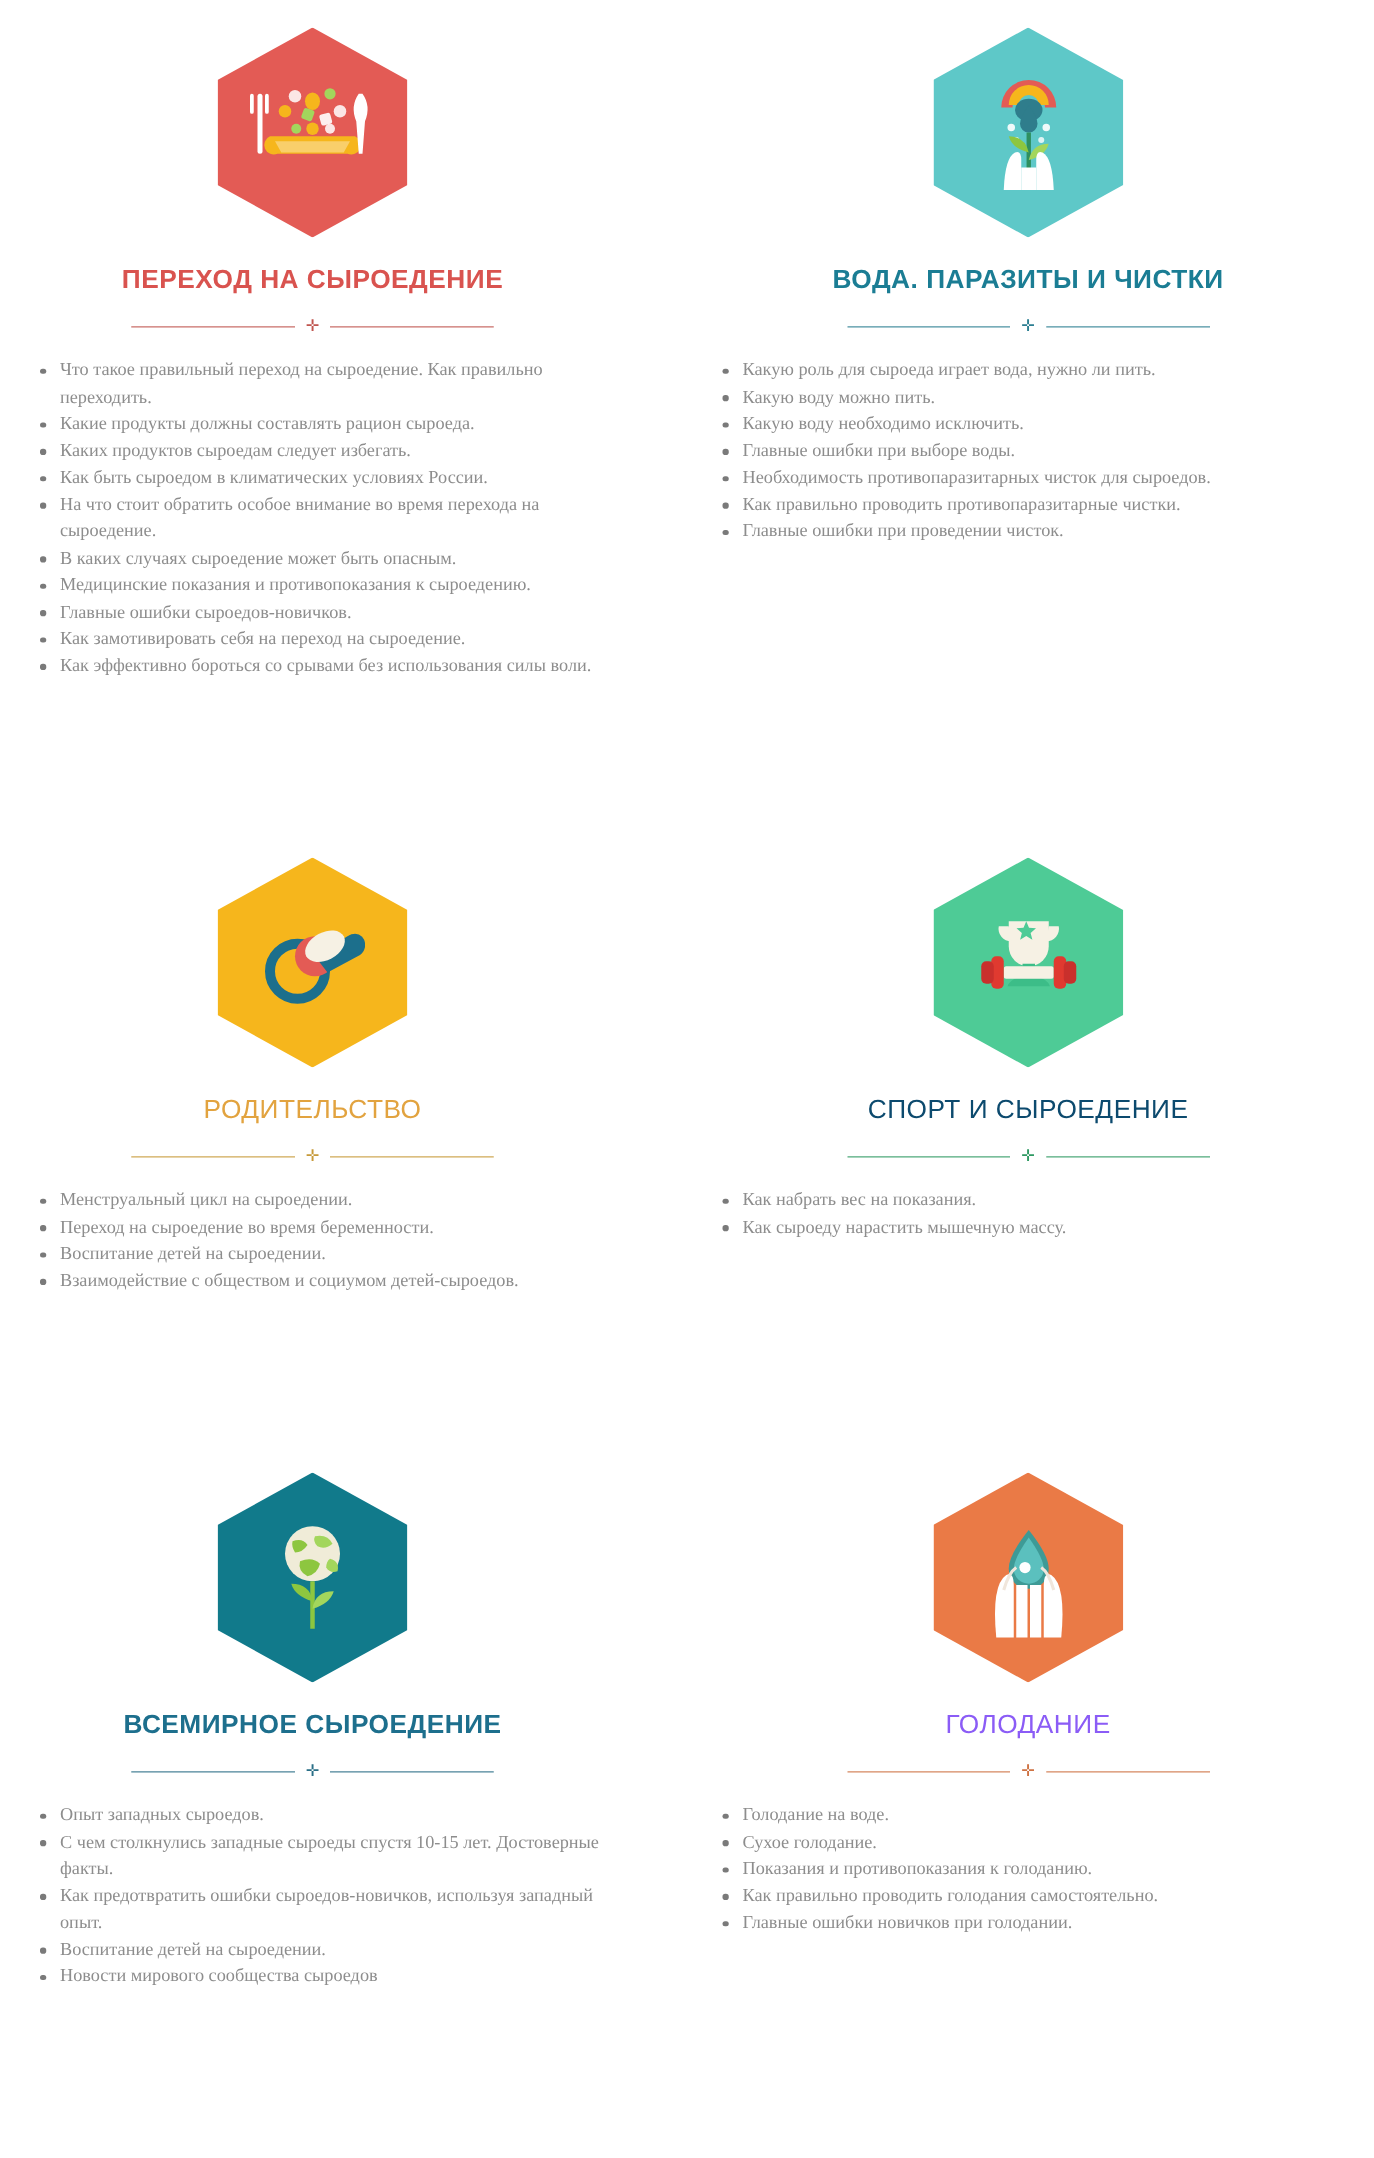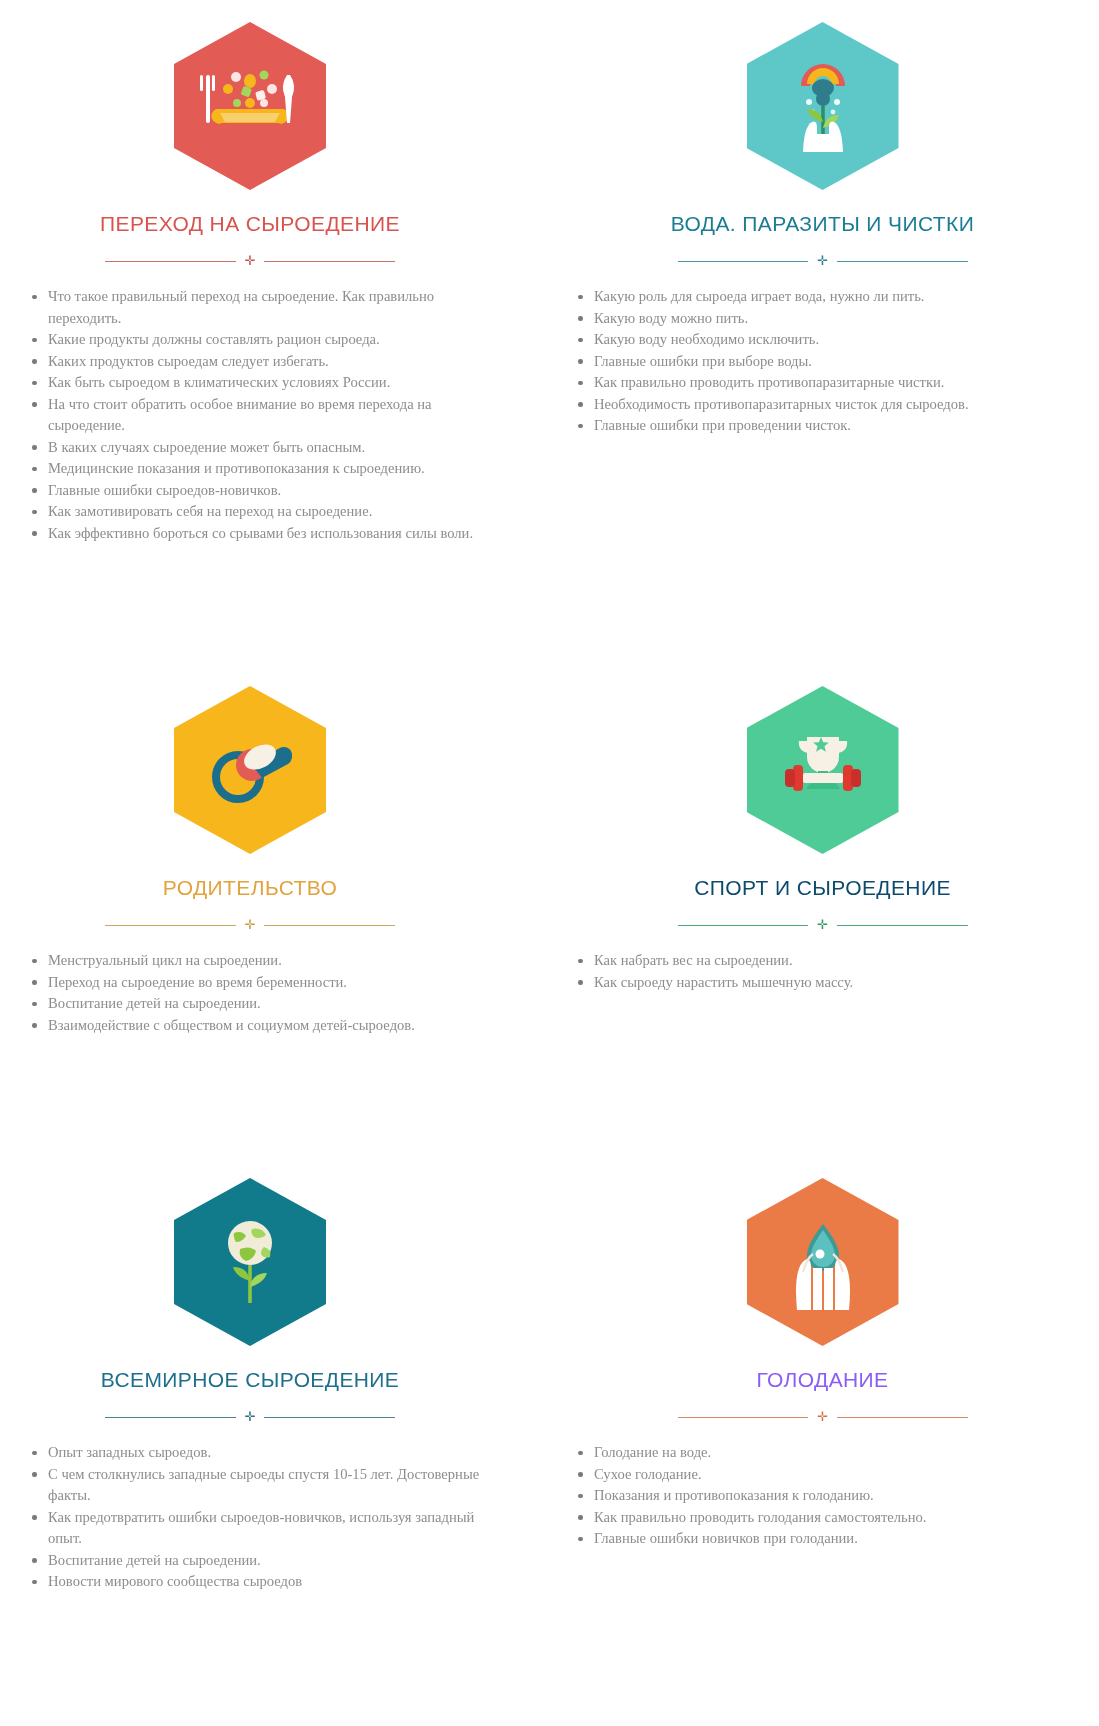--- a/index.html
+++ b/index.html
@@ -54,21 +54,21 @@
   .hex-art svg { display: block; }
 
   
   .card-title {
     margin-top: 22px;
     font-size: 21px;
     letter-spacing: .4px;
     text-align: center;
     white-space: nowrap;
   }
-  .card-title.bold { font-weight: normal; }
+  .card-title.bold { font-weight: bold; }
   .card-title.light { font-weight: normal; }
 
   
   .divider {
     margin-top: 17px;
     width: 290px;
     height: 16px;
     display: flex;
     align-items: center;
     justify-content: center;
@@ -195,22 +195,22 @@
       <div class="divider">
         <span class="rule" style="background:#2d7f92"></span>
         <span class="orn" style="color:#2d7f92">✛</span>
         <span class="rule" style="background:#2d7f92"></span>
       </div>
       <ul class="list">
         <li>Какую роль для сыроеда играет вода, нужно ли пить.</li>
         <li>Какую воду можно пить.</li>
         <li>Какую воду необходимо исключить.</li>
         <li>Главные ошибки при выборе воды.</li>
+        <li>Необходимость противопаразитарных чисток для сыроедов.</li>
         <li>Как правильно проводить противопаразитарные чистки.</li>
-        <li>Необходимость противопаразитарных чисток для сыроедов.</li>
         <li>Главные ошибки при проведении чисток.</li>
       </ul>
     </div>
 
     <div class="row-spacer"></div>
 
     <div class="card col-left">
       <div class="hex-wrap">
         <div class="hex" style="background:#f6b61c"></div>
         <div class="hex-art">
@@ -255,21 +255,21 @@
           </svg>
         </div>
       </div>
       <div class="card-title light" style="color:#0c4a6e">СПОРТ И СЫРОЕДЕНИЕ</div>
       <div class="divider">
         <span class="rule" style="background:#2f9a63"></span>
         <span class="orn" style="color:#2f9a63">✛</span>
         <span class="rule" style="background:#2f9a63"></span>
       </div>
       <ul class="list">
-        <li>Как набрать вес на сыроедении.</li>
+        <li>Как набрать вес на показания.</li>
         <li>Как сыроеду нарастить мышечную массу.</li>
       </ul>
     </div>
 
     <div class="row-spacer"></div>
 
     <div class="card col-left">
       <div class="hex-wrap">
         <div class="hex" style="background:#117a8b"></div>
         <div class="hex-art">

